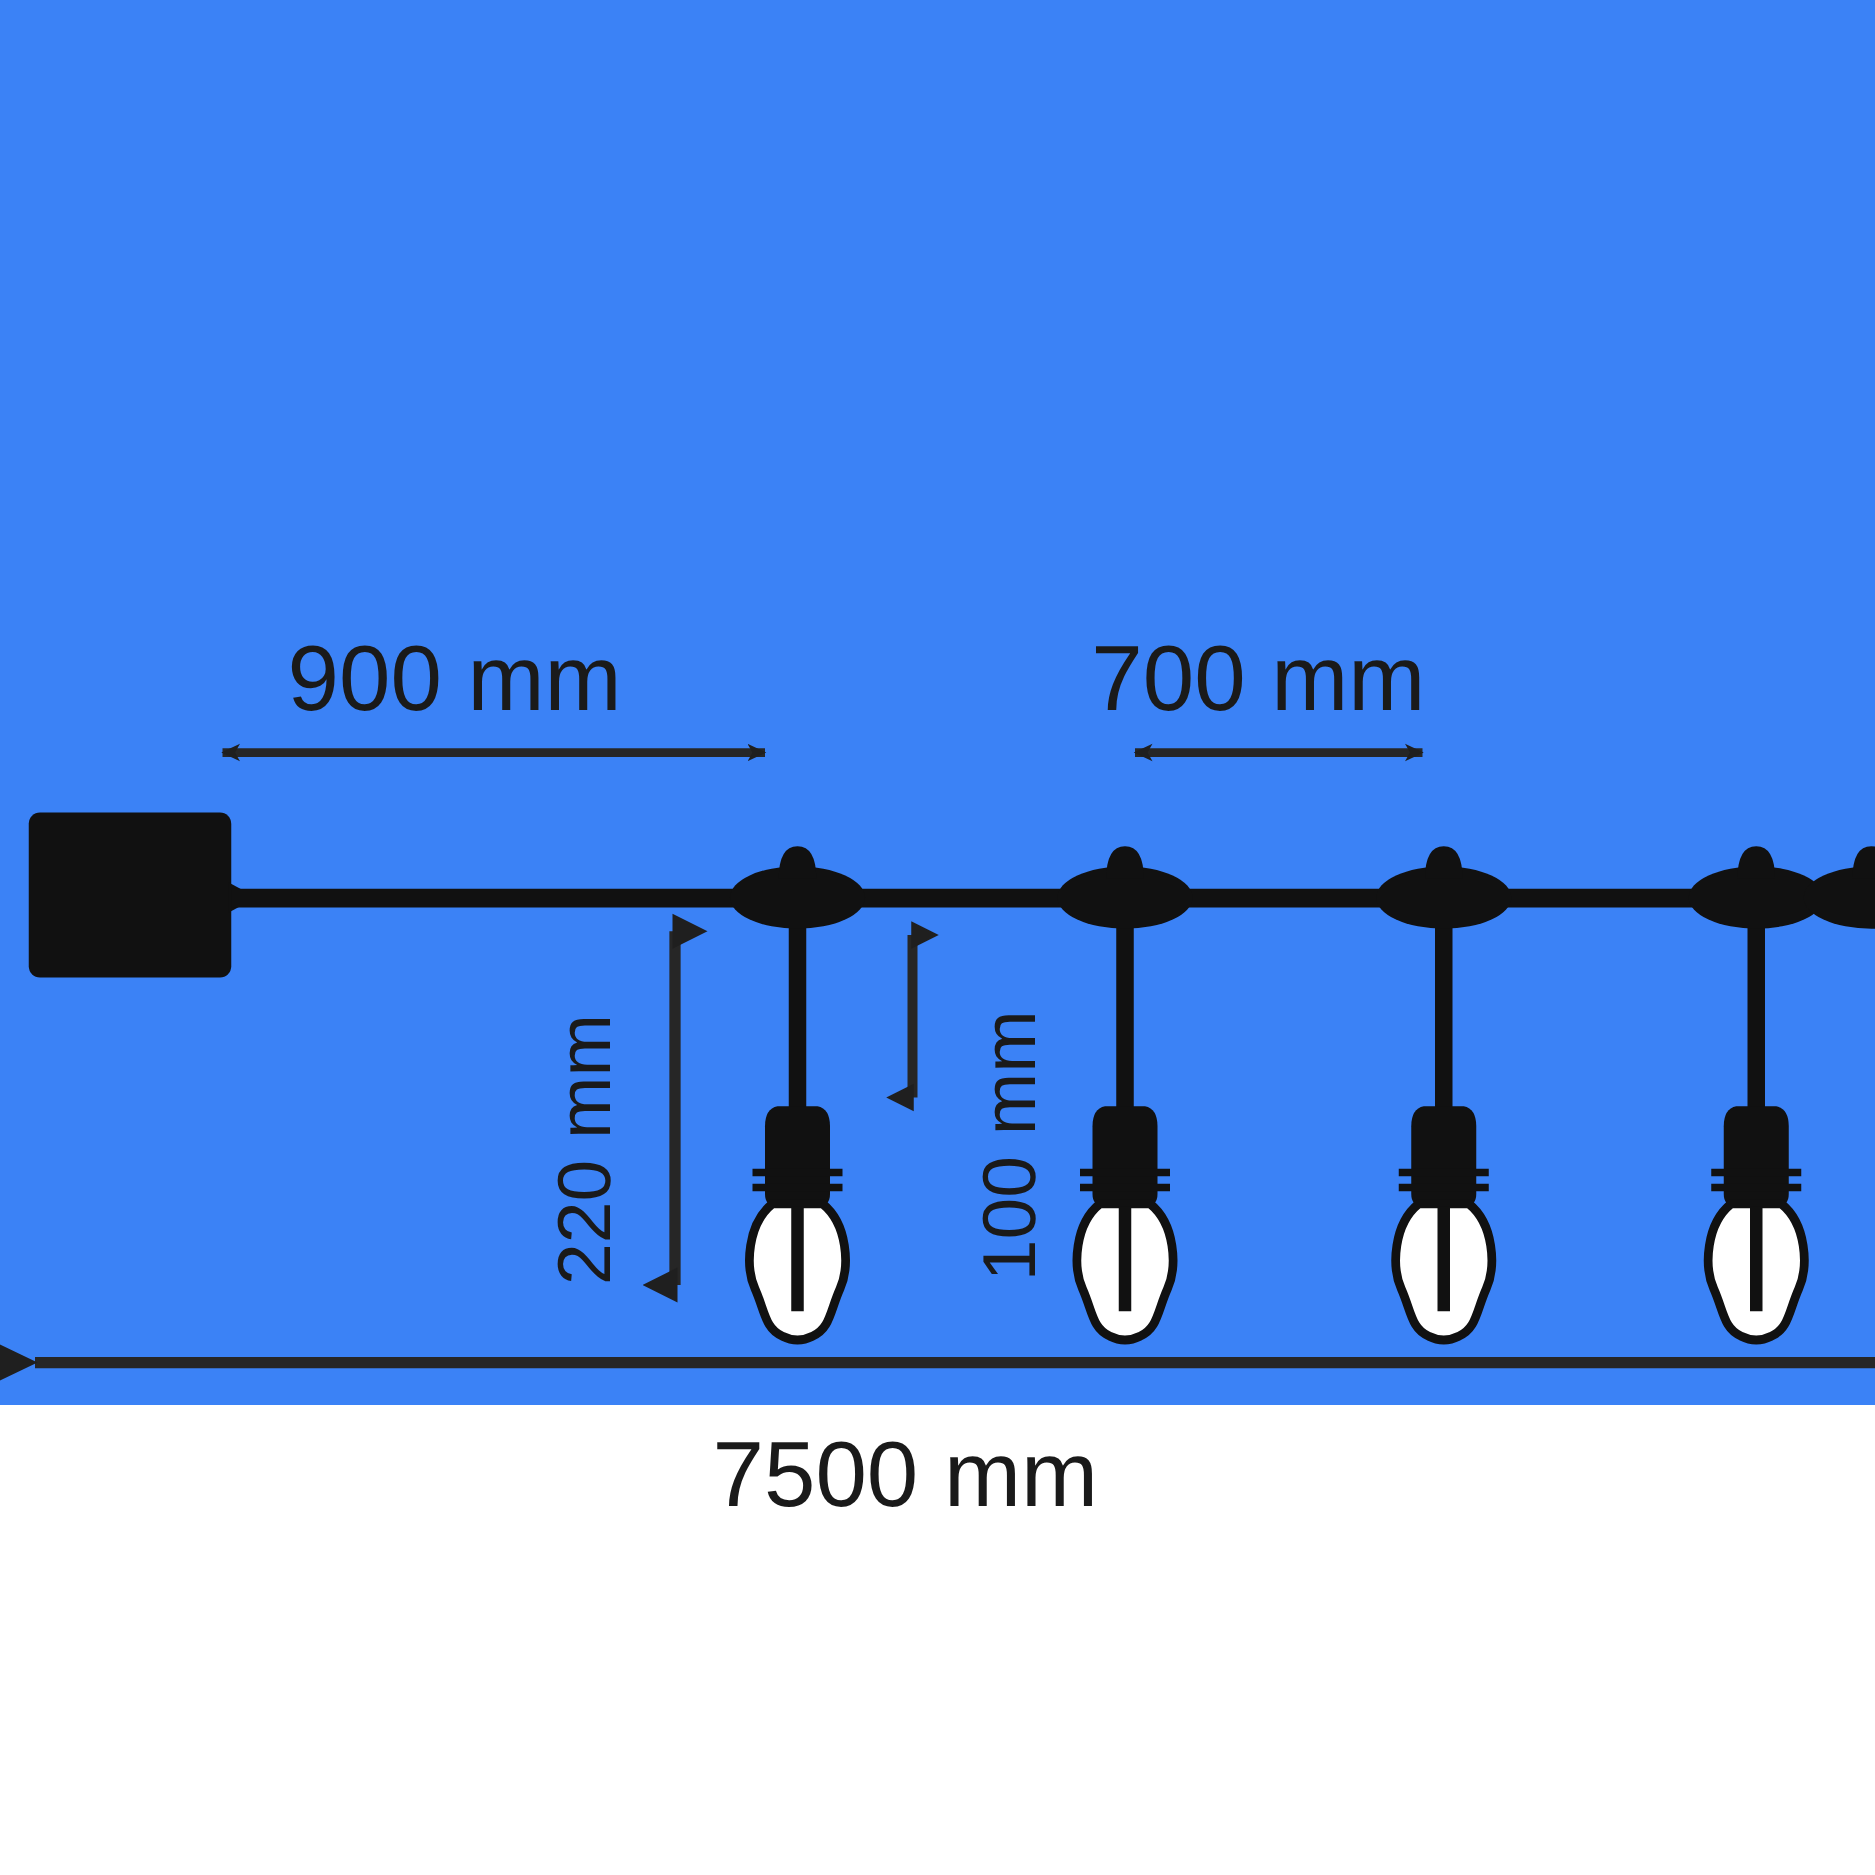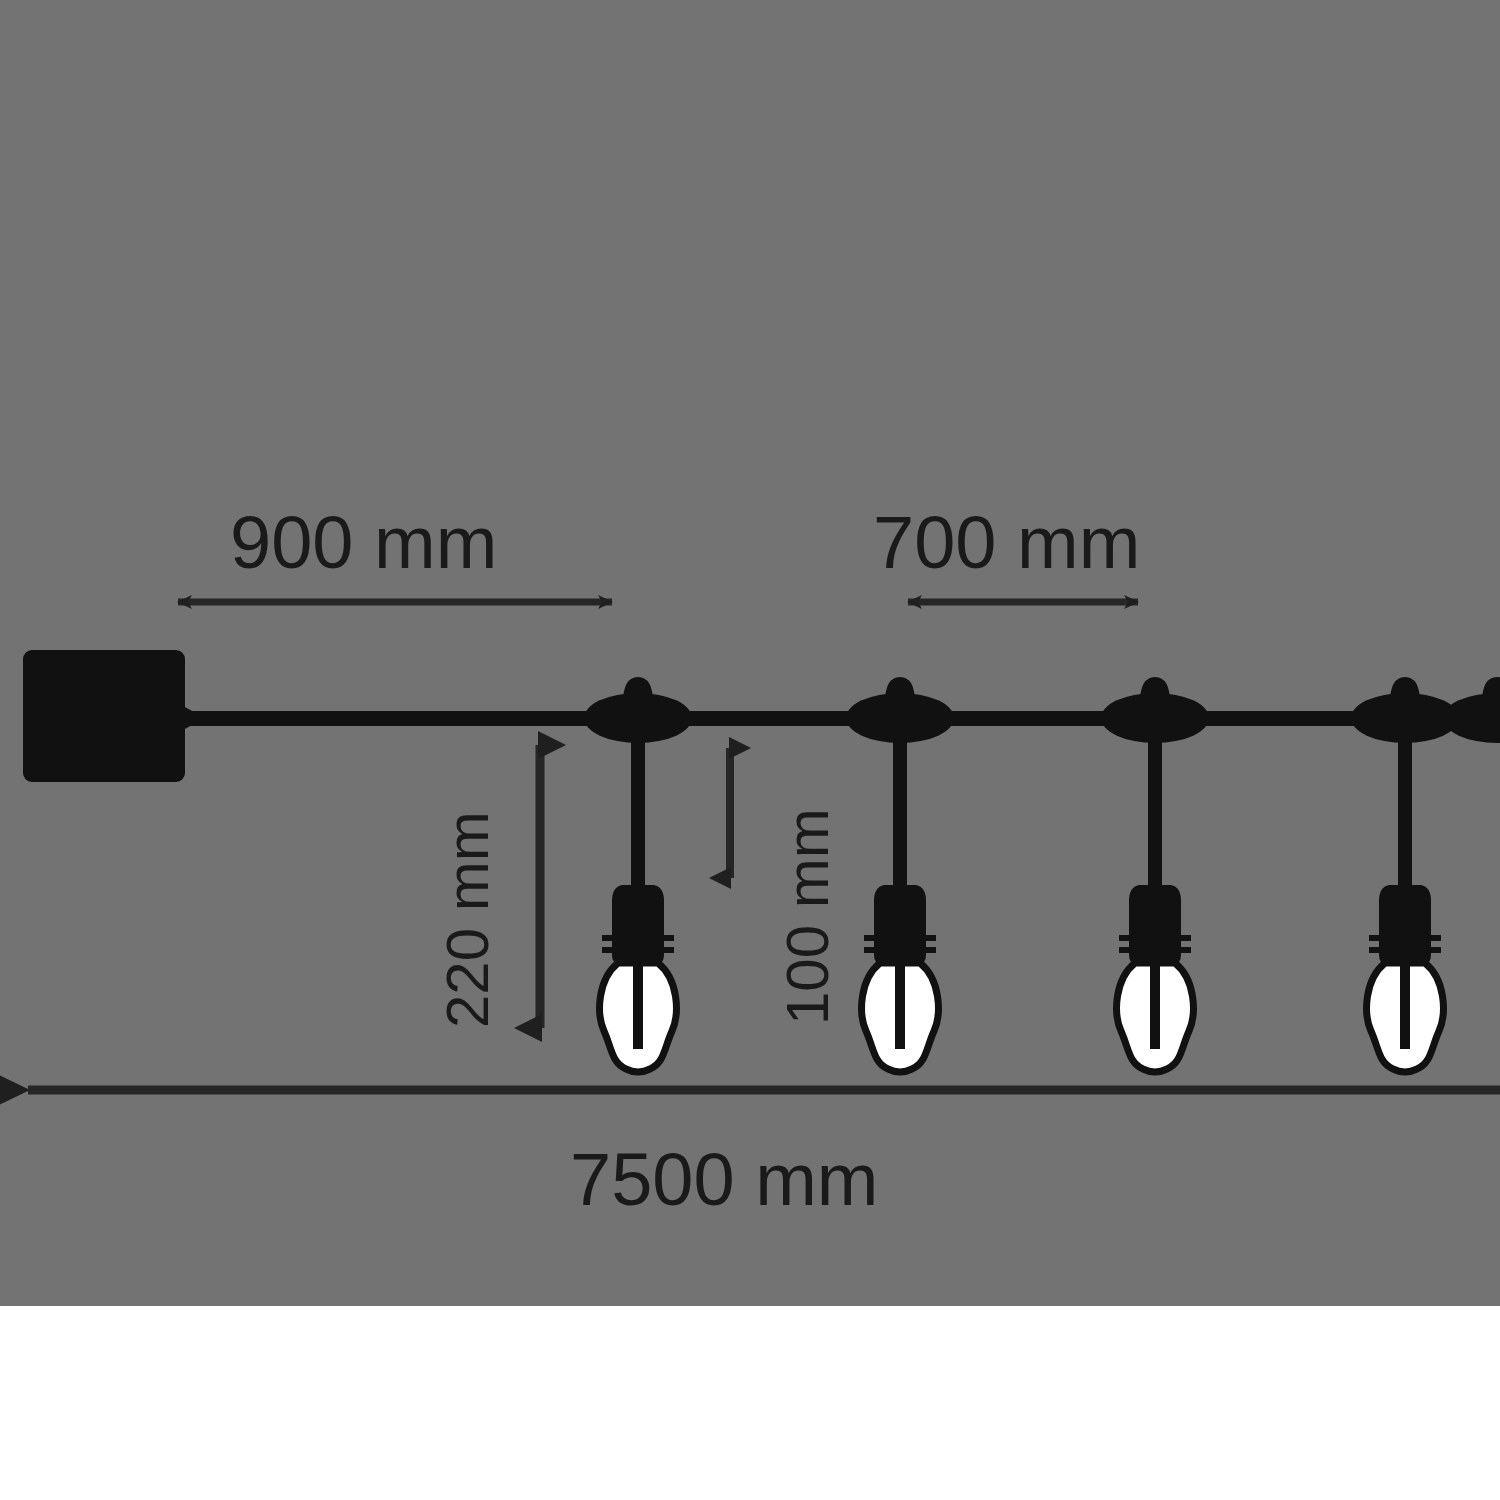--- a/index.html
+++ b/index.html
@@ -9,22 +9,22 @@
   }
   body {
     width: 1500px;
     height: 1500px;
     font-family: "Liberation Sans", sans-serif;
     overflow: hidden;
   }
   #diagram-root {
     position: relative;
     width: 1500px;
-    height: 1306px;
-    background: #737373;
+    height: 1124px;
+    background: #3b82f6;
   }
   svg.drawing {
     display: block;
     width: 1500px;
     height: 1500px;
   }
   .dim-text {
     font-family: "Liberation Sans", sans-serif;
     font-weight: 400;
     fill: #1a1a1a;

